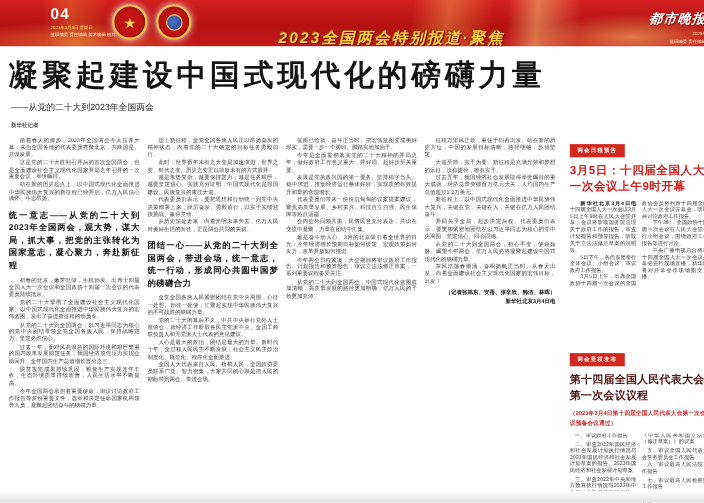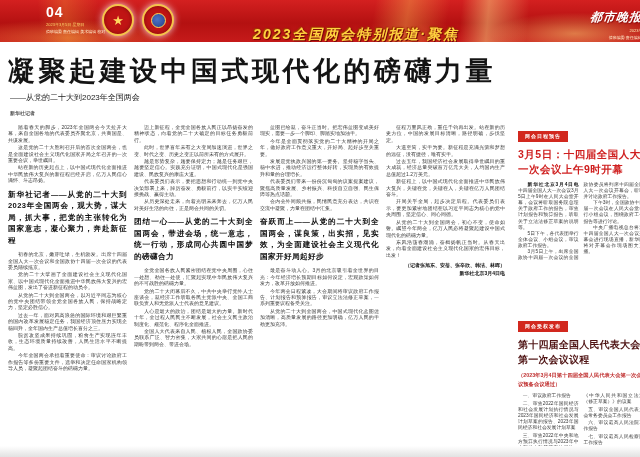--- a/index.html
+++ b/index.html
@@ -56,21 +56,21 @@
     position:absolute;right:34px;top:9px;
     color:#fff;font-size:12px;font-weight:bold;font-style:italic;
     letter-spacing:1px;text-shadow:1px 1px 1px #8c0d0d;
     transform:skewX(-8deg);
   }
   
   .page{padding:14px 8px 0 8px;}
   .headline{
     margin:0;font-size:27px;font-weight:900;color:#141414;
     letter-spacing:3.5px;line-height:30px;
-    font-family:Liberation Sans, sans-serif;
+    font-family:Liberation Mono, monospace;
   }
   .subtitle{margin:6px 0 0 2px;font-size:8px;color:#222;font-weight:normal;}
   .byline{margin:7px 0 0 2px;font-size:5px;color:#555;font-weight:bold;}
   .article-wrap{display:flex;margin-top:8px;}
   .cols{display:flex;gap:7px;width:497px;flex:0 0 auto;}
   .col{
     flex:1;height:322px;overflow:hidden;
     font-size:5px;line-height:6.4px;color:#3a3a3a;text-align:justify;
   }
   .col p{margin:0 0 1px 0;text-indent:2em;}
@@ -150,21 +150,21 @@
   <h1 class="headline">凝聚起建设中国式现代化的磅礴力量</h1>
   <div class="subtitle">——从党的二十大到2023年全国两会</div>
   <div class="byline">新华社记者</div>
 
   <div class="article-wrap">
     <div class="cols">
       <div class="col">
           <p>踏着春天的脚步，2023年全国两会今天拉开大幕，来自全国各地的代表委员齐聚北京，共商国是、共谋发展。</p>
           <p>这是党的二十大胜利召开后的首次全国两会，也是全面建设社会主义现代化国家开局之年召开的一次重要会议，举世瞩目。</p>
           <p>站在新的历史起点上，以中国式现代化全面推进中华民族伟大复兴的新征程已经开启，亿万人民信心满怀、斗志昂扬。</p>
-          <h3>新华社记者——从党的二十大到2023年全国两会，观大势，谋大局，抓大事，把党的主张转化为国家意志，凝心聚力，奔赴新征程</h3>
+          <h3>统一意志——从党的二十大到2023年全国两会，观大势，谋大局，抓大事，把党的主张转化为国家意志，凝心聚力，奔赴新征程</h3>
           <p>初春的北京，嫩芽吐绿，生机勃发。出席十四届全国人大一次会议和全国政协十四届一次会议的代表委员陆续抵京。</p>
           <p>党的二十大擘画了全面建设社会主义现代化国家、以中国式现代化全面推进中华民族伟大复兴的宏伟蓝图，发出了奋进新征程的动员令。</p>
           <p>从党的二十大到全国两会，以习近平同志为核心的党中央团结带领全党全国各族人民，保持战略定力，坚定必胜信心。</p>
           <p>过去一年，面对风高浪急的国际环境和艰巨繁重的国内改革发展稳定任务，我国经济顶住压力实现企稳回升，全年国内生产总值增长百分之三。</p>
           <p>脱贫攻坚成果持续巩固，粮食生产实现连年丰收，生态环境质量持续改善，人民生活水平不断提高。</p>
           <p>今年全国两会承担着重要使命：审议讨论政府工作报告等多份重要文件，选举和决定任命国家机构领导人员，凝聚起团结奋斗的磅礴力量。</p>
         </div>
       <div class="col">
           <p>迈上新征程，全党全国各族人民正以昂扬奋发的精神状态，向着党的二十大确定的目标任务勇毅前行。</p>
           <p>此时，世界百年未有之大变局加速演进，世界之变、时代之变、历史之变正以前所未有的方式展开。</p>
@@ -176,21 +176,20 @@
           <p>党的二十大闭幕后不久，中共中央举行党外人士座谈会，就经济工作听取各民主党派中央、全国工商联负责人和无党派人士代表的意见建议。</p>
           <p>人心是最大的政治，团结是最大的力量。新时代十年，全过程人民民主不断发展，社会主义民主政治制度化、规范化、程序化全面推进。</p>
           <p>全国人大代表来自人民、植根人民，全国政协委员联系广泛、智力密集，大家共同的心愿是把人民的期盼带到两会、带进会场。</p>
         </div>
       <div class="col">
           <p>蓝图已绘就，奋斗正当时。把宏伟蓝图变成美好现实，需要一步一个脚印、脚踏实地加油干。</p>
           <p>今年是全面贯彻落实党的二十大精神的开局之年，做好政府工作意义重大，开好局、起好步至关重要。</p>
           <p>发展是党执政兴国的第一要务。坚持稳字当头、稳中求进，推动经济运行整体好转，实现质的有效提升和量的合理增长。</p>
           <p>代表委员们带来一份份沉甸甸的议案提案建议，聚焦高质量发展、乡村振兴、科技自立自强、民生保障等热点话题。</p>
           <p>会内会外同频共振，民情民意充分表达，共识在交流中凝聚，力量在团结中汇集。</p>
-          <h3>奋跃而上——从党的二十大到全国两会，谋良策，出实招，见实效，为全面建设社会主义现代化国家开好局起好步</h3>
           <p>最是奋斗动人心。3月的北京吸引着全世界的目光：今年经济增长预期目标如何设定，宏观政策如何发力，改革开放如何推进。</p>
           <p>今年两会日程紧凑，大会期间将审议政府工作报告、计划报告和预算报告，审议立法法修正草案，一系列重要议程备受关注。</p>
           <p>从党的二十大到全国两会，中国式现代化蓝图愈加清晰，高质量发展的路径更加明确，亿万人民的干劲更加充沛。</p>
         </div>
       <div class="col">
           <p>征程万里风正劲，重任千钧再出发。站在新的历史方位，中国的发展目标清晰，路径明确，步伐坚定。</p>
           <p>大道至简，实干为要。新征程是充满光荣和梦想的远征，没有捷径，唯有实干。</p>
           <p>过去五年，我国经济社会发展取得举世瞩目的重大成就，经济总量突破百万亿元大关，人均国内生产总值超过1.2万美元。</p>
           <p>新征程上，以中国式现代化全面推进中华民族伟大复兴，关键在党，关键在人，关键在亿万人民团结奋斗。</p>
           <p>开局关乎全局，起步决定后程。代表委员们表示，要更加紧密地团结在以习近平同志为核心的党中央周围，坚定信心、同心同德。</p>

